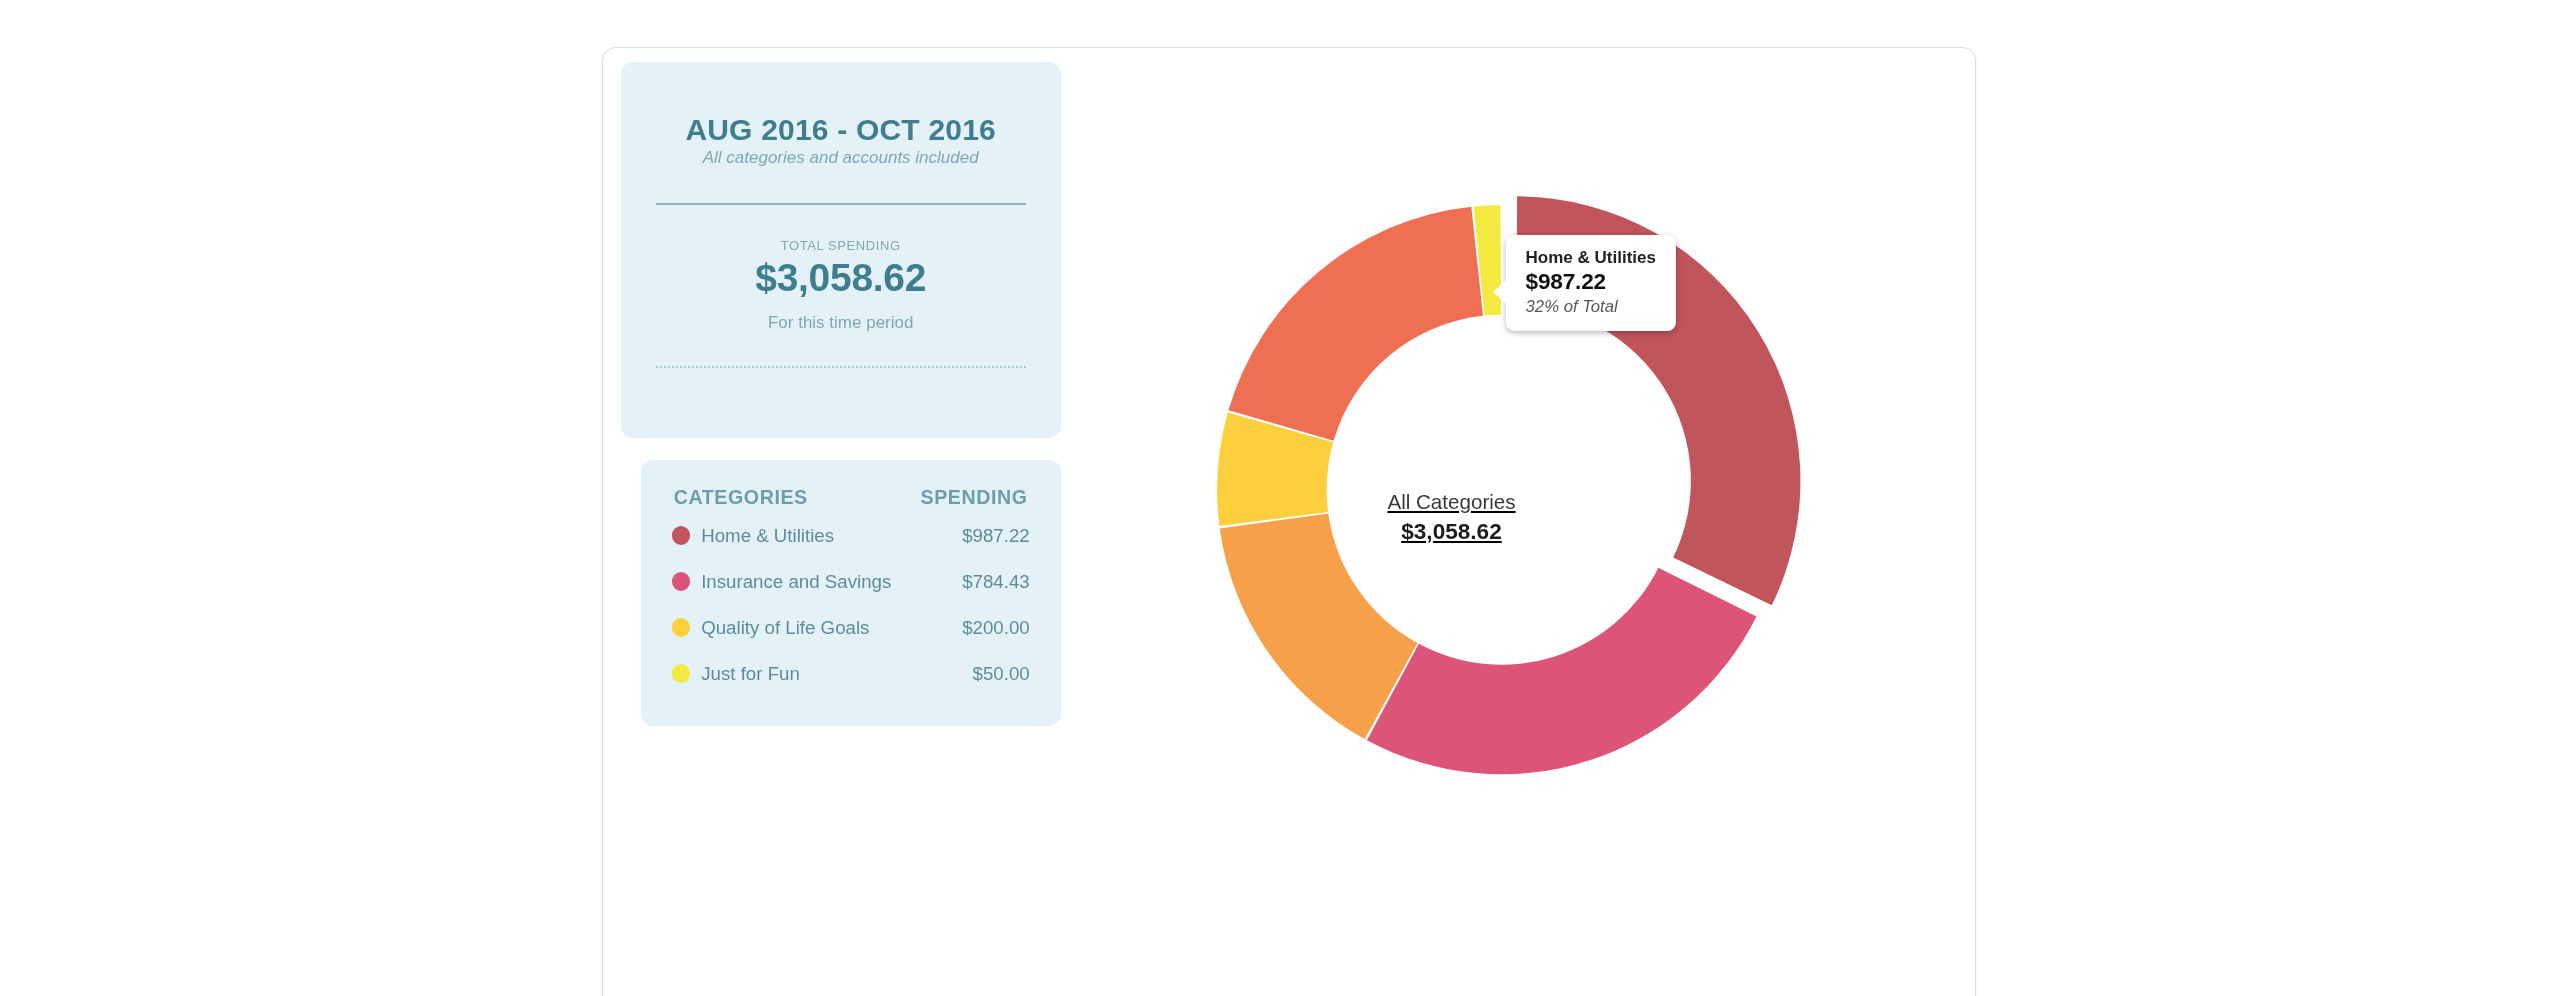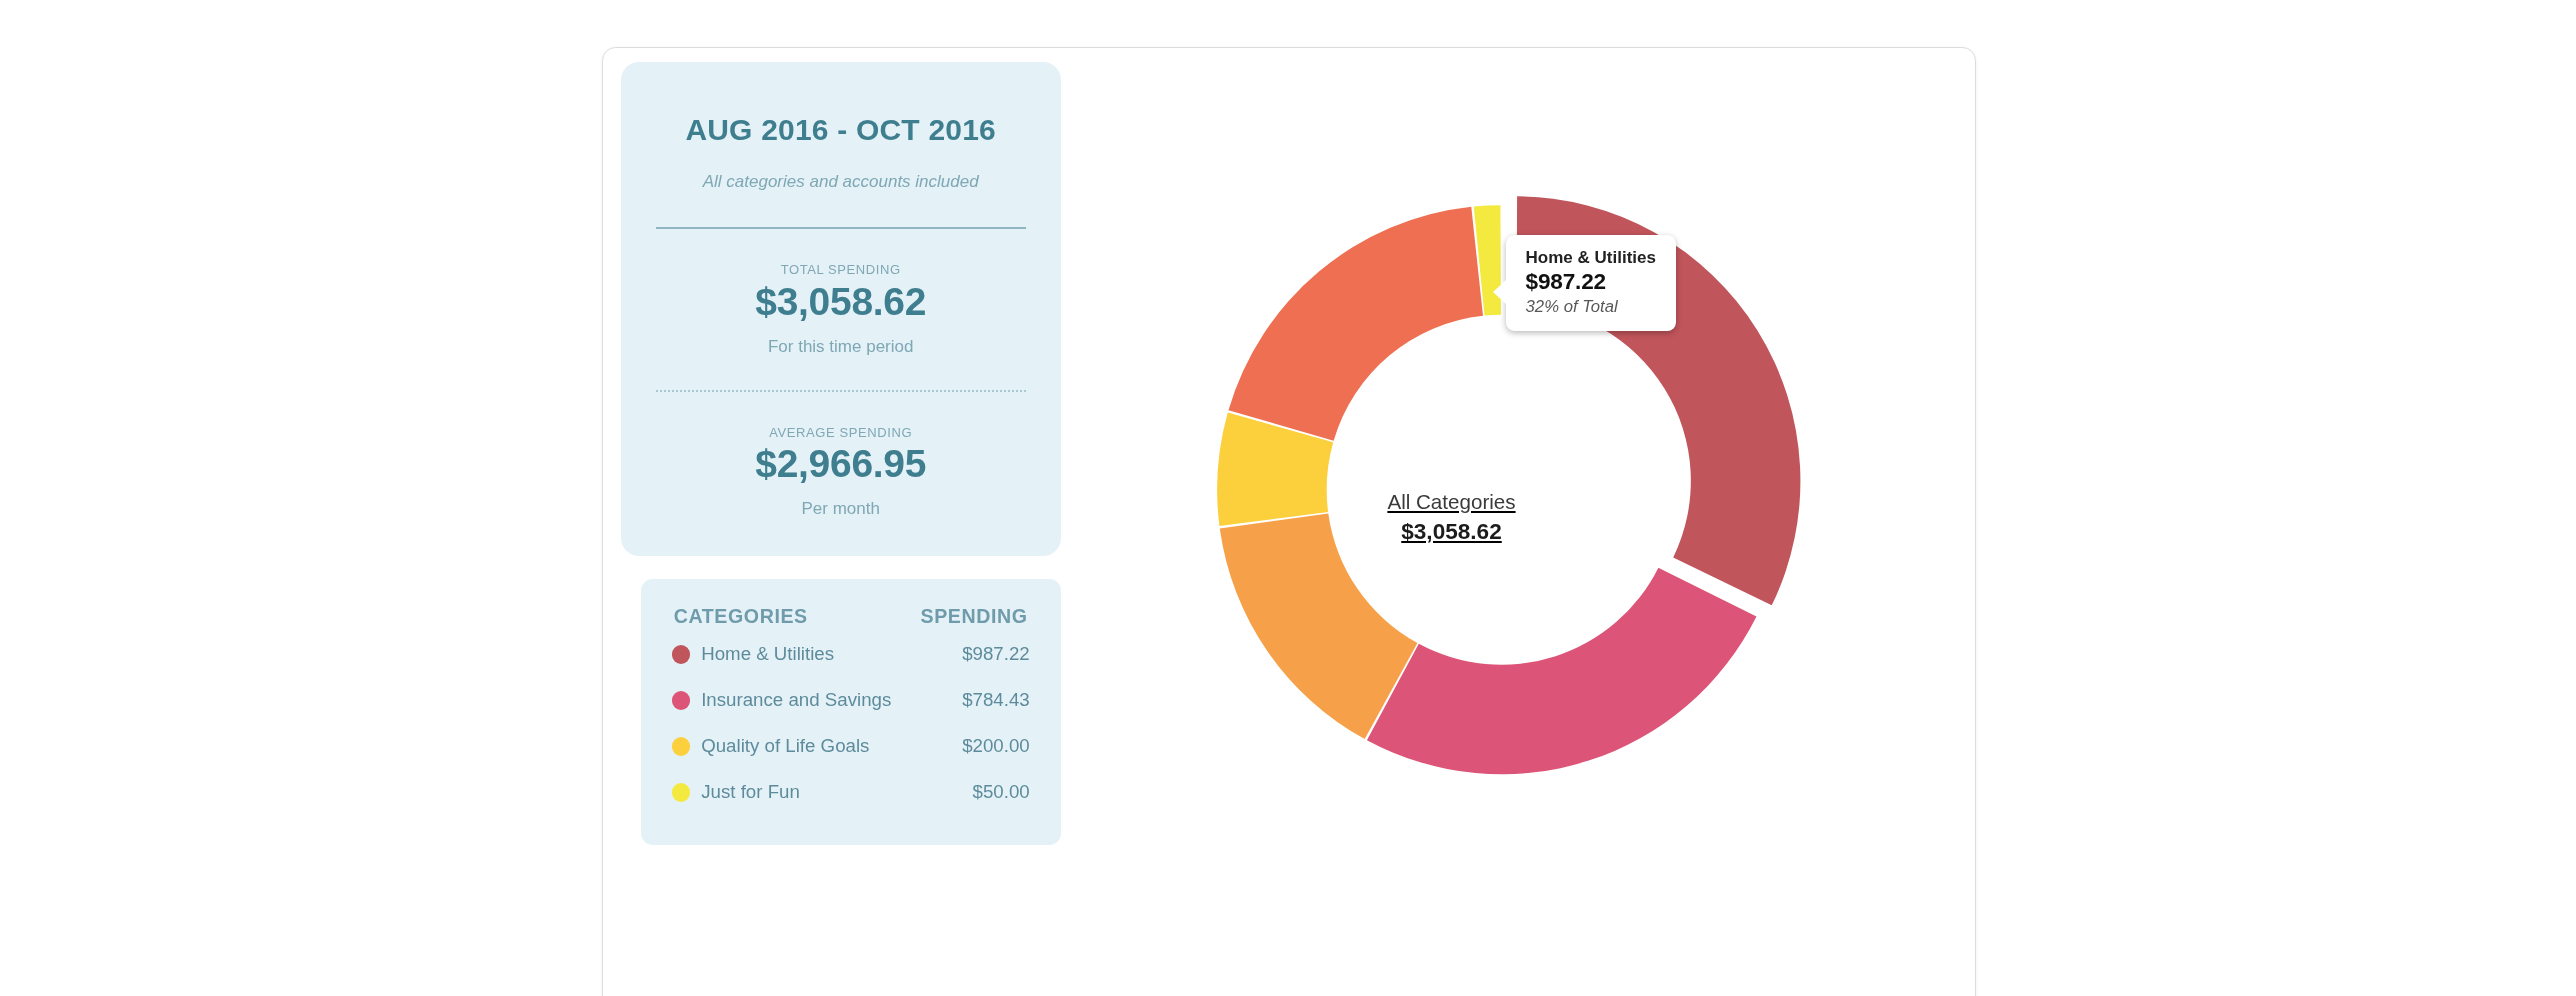--- a/index.html
+++ b/index.html
@@ -35,33 +35,32 @@
   }
 
   .panel {
     background: #e4f2f8;
     border-radius: 11.8px;
   }
 
   #summary-panel {
     padding: 51px 31px 37px 31px;
     text-align: center;
-    border-radius: 18px;
   }
 
   #period-title {
     font-size: 30px;
     font-weight: bold;
     color: #3f7e8f;
     letter-spacing: 0.2px;
     line-height: 1.1;
   }
 
   #period-subtitle {
-    margin-top: 26px;
+    margin-top: 2px;
     font-size: 17px;
     font-style: italic;
     color: #7fa7b4;
   }
 
   .divider-solid {
     margin: 35px 3.9px 33px 3.9px;
     border: none;
     border-top: 2px solid #8fb6c2;
   }
@@ -237,25 +236,20 @@
       <hr class="divider-solid">
 
       <div>
         <div class="stat-label">TOTAL SPENDING</div>
         <div class="stat-value">$3,058.62</div>
         <div class="stat-note">For this time period</div>
       </div>
 
       <hr class="divider-dotted">
 
-      <div>
-        <div class="stat-label">AVERAGE SPENDING</div>
-        <div class="stat-value">$2,966.95</div>
-        <div class="stat-note">Per month</div>
-      </div>
     </div>
 
     <div class="panel" id="legend-panel">
       <div id="legend-header">
         <span class="legend-head-text">CATEGORIES</span>
         <span class="legend-head-text">SPENDING</span>
       </div>
       <div id="legend-rows">
           <div class="legend-row">
             <span class="legend-swatch" style="background: rgb(192, 85, 91);"></span>

